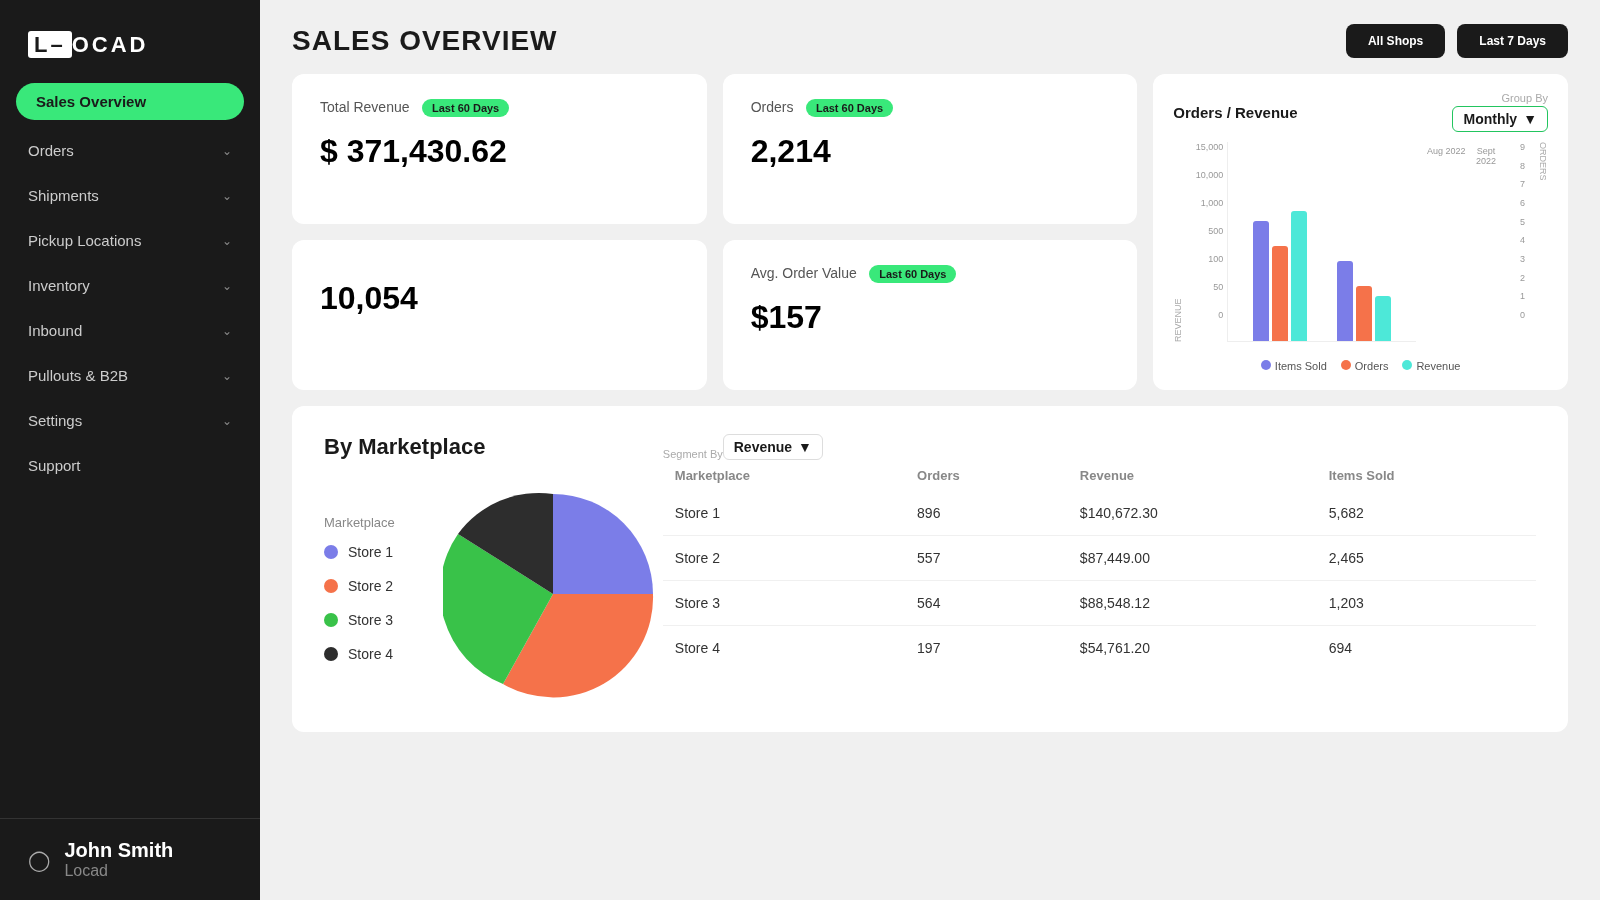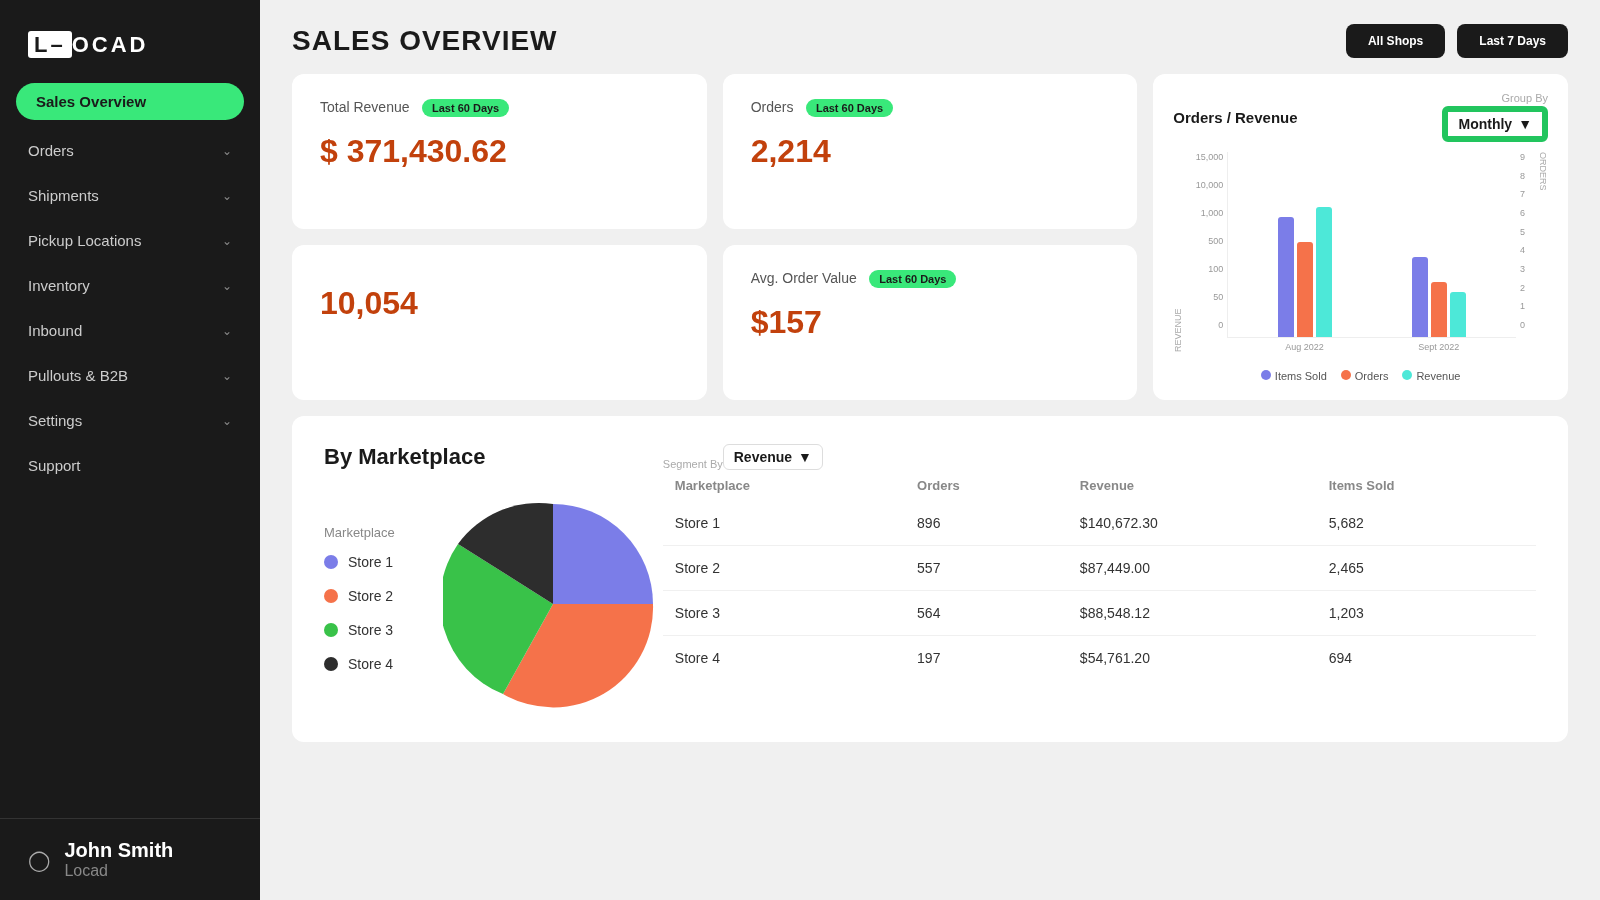--- a/index.html
+++ b/index.html
@@ -23,26 +23,26 @@
     .header { display: flex; align-items: center; justify-content: space-between; padding: 24px 32px 16px; background: #f0f0f0; }
     .header-title { font-size: 28px; font-weight: 900; color: #1a1a1a; letter-spacing: 1px; }
     .header-actions { display: flex; gap: 12px; }
     .header-btn { padding: 10px 22px; border-radius: 8px; border: none; font-size: 12px; font-weight: 700; cursor: pointer; background: #1a1a1a; color: #fff; }
 
     
     .stats-grid { display: grid; grid-template-columns: 1fr 1fr 1fr; gap: 16px; padding: 0 32px 16px; }
     .stat-card { background: #fff; border-radius: 12px; padding: 24px 28px; min-height: 110px; }
     .stat-label { font-size: 14px; color: #555; font-weight: 500; margin-bottom: 4px; }
     .stat-badge { display: inline-block; background: #39e87a; color: #1a1a1a; font-size: 11px; font-weight: 700; border-radius: 20px; padding: 3px 10px; margin-left: 8px; vertical-align: middle; }
-    .stat-value { font-size: 32px; font-weight: 800; color: #c2410c; margin-top: 16px; }
+    .stat-value { font-size: 32px; font-weight: 800; color: #000000; margin-top: 16px; }
     .chart-card { background: #fff; border-radius: 12px; padding: 18px 20px; grid-row: span 2; }
     .chart-header { display: flex; align-items: center; justify-content: space-between; margin-bottom: 8px; }
     .chart-title { font-size: 15px; font-weight: 700; color: #1a1a1a; }
     .group-by-label { font-size: 11px; color: #aaa; margin-bottom: 2px; }
-    .chart-select { display: flex; align-items: center; gap: 6px; font-size: 14px; font-weight: 600; color: #1a1a1a; border: 6px solid #22c55e; border-radius: 6px; padding: 4px 10px; cursor: pointer; background: #fff; }
+    .chart-select { display: flex; align-items: center; gap: 6px; font-size: 14px; font-weight: 600; color: #1a1a1a; border: 1px solid #22c55e; border-radius: 6px; padding: 4px 10px; cursor: pointer; background: #fff; }
     .chart-legend { display: flex; gap: 14px; font-size: 11px; color: #555; margin-top: 18px; justify-content: center; }
     .legend-dot { display: inline-block; width: 10px; height: 10px; border-radius: 50%; margin-right: 4px; }
 
     
     .bottom-section { padding: 0 32px 32px; }
     .marketplace-card { background: #fff; border-radius: 12px; padding: 28px 32px; display: flex; align-items: flex-start; }
     .marketplace-title { font-size: 22px; font-weight: 800; color: #1a1a1a; margin-bottom: 24px; }
     .marketplace-legend { display: flex; flex-direction: column; gap: 18px; margin-top: 8px; }
     .legend-item { display: flex; align-items: center; gap: 10px; font-size: 14px; color: #333; }
     .legend-circle { width: 14px; height: 14px; border-radius: 50%; display: inline-block; }
@@ -162,21 +162,21 @@
         <div style="display:flex;flex-direction:column;justify-content:space-between;font-size:9px;color:#999;padding-bottom:22px;width:42px;text-align:right;padding-right:4px;">
           <span>15,000</span>
             <span>10,000</span>
             <span>1,000</span>
             <span>500</span>
             <span>100</span>
             <span>50</span>
             <span>0</span>
         </div>
 
-        <div style="flex:1;display:flex;flex-direction:column;position:relative;">
+        <div style="flex:1;display:flex;flex-direction:row;position:relative;">
           <div style="flex:1;display:flex;align-items:flex-end;border-left:1px solid #eee;border-bottom:1px solid #eee;padding:0 10px 0;">
 
             <div style="display:flex;flex-direction:column;align-items:center;flex:1;">
               <div style="display:flex;align-items:flex-end;gap:3px;height:140px;">
                 <div style="width:16px;height:120px;background:#7b7de8;border-radius:3px 3px 0 0;"></div>
                 <div style="width:16px;height:95px;background:#f5724a;border-radius:3px 3px 0 0;"></div>
                 <div style="width:16px;height:130px;background:#4de8d8;border-radius:3px 3px 0 0;"></div>
               </div>
             </div>
 

